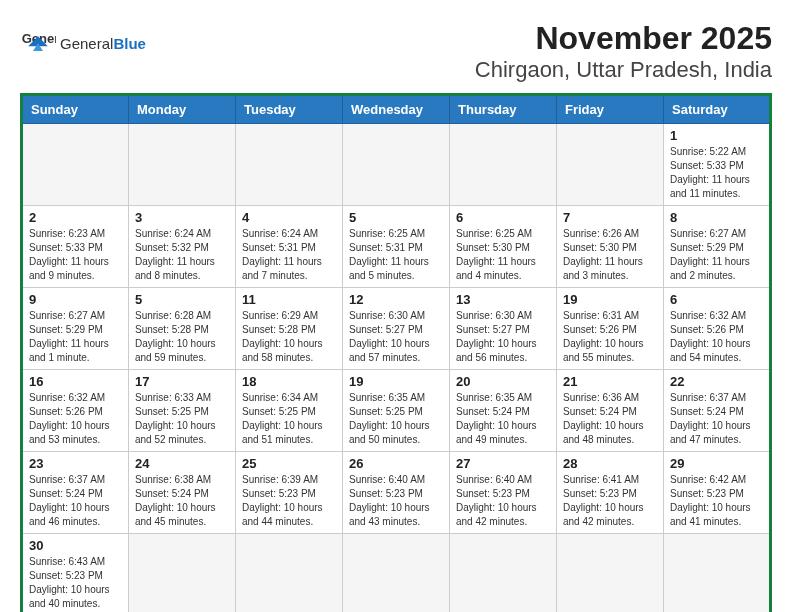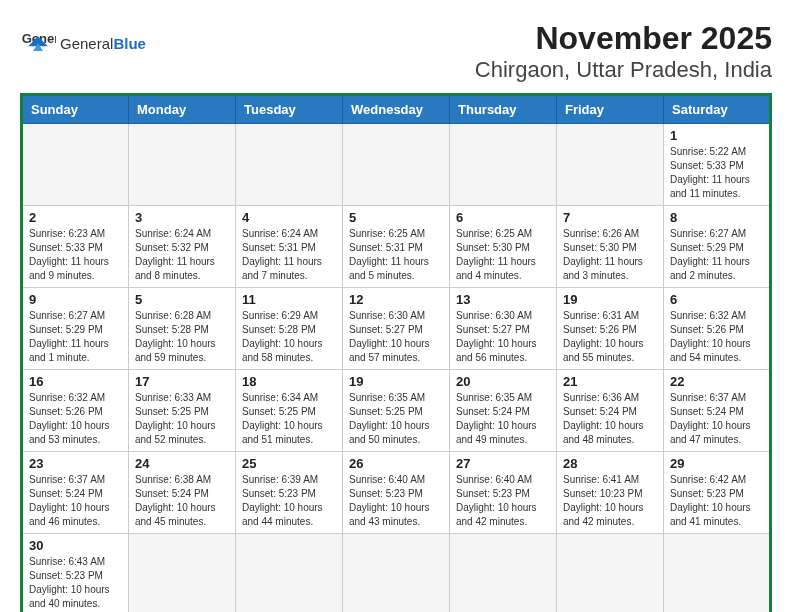--- a/index.html
+++ b/index.html
@@ -288,21 +288,21 @@
         </td>
         <td>
           <span class="day-num">27</span>
           <div class="day-info" style="white-space: pre-line;">Sunrise: 6:40 AM
 Sunset: 5:23 PM
 Daylight: 10 hours and 42 minutes.</div>
         </td>
         <td>
           <span class="day-num">28</span>
           <div class="day-info" style="white-space: pre-line;">Sunrise: 6:41 AM
-Sunset: 10:23 PM
+Sunset: 5:23 PM
 Daylight: 10 hours and 42 minutes.</div>
         </td>
         <td>
           <span class="day-num">29</span>
           <div class="day-info" style="white-space: pre-line;">Sunrise: 6:42 AM
 Sunset: 5:23 PM
 Daylight: 10 hours and 41 minutes.</div>
         </td>
       </tr>
       <tr class="last-row">

